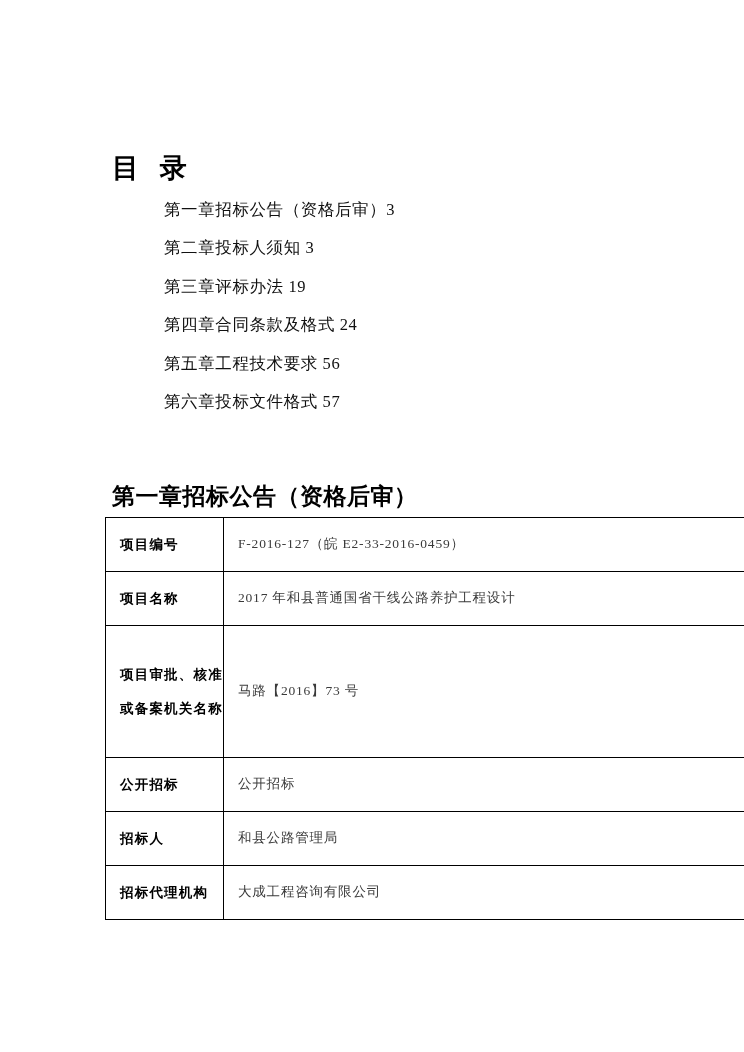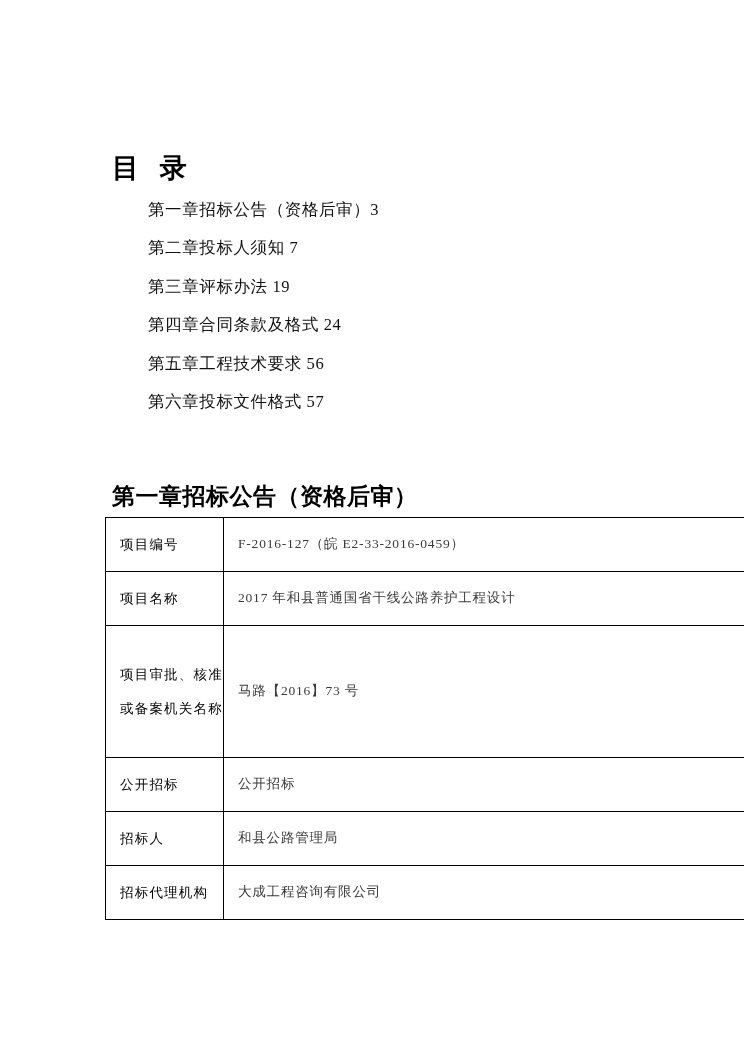--- a/index.html
+++ b/index.html
@@ -36,21 +36,21 @@
   .toc-title {
     font-size: 27px;
     font-weight: bold;
     letter-spacing: 7px;
     line-height: 1.25;
     margin: 0 0 16px 0;
     color: #000;
   }
 
   .toc-list {
-    margin: 0;
+    margin: 16px;
     padding: 0;
     list-style: none;
   }
 
   .toc-item {
     font-size: 16.5px;
     line-height: 1.0;
     padding-left: 36px;
     margin-bottom: 22px;
     letter-spacing: 0.6px;
@@ -86,21 +86,21 @@
 
   table.info-table td {
     border: 1px solid #000000;
     vertical-align: middle;
     padding: 0 0 0 14px;
   }
 
   td.cell-label {
     width: 103px;
     font-size: 13.5px;
-    font-weight: normal;
+    font-weight: bold;
     letter-spacing: 1.2px;
     color: #000;
     line-height: 2.45;
   }
 
   td.cell-value {
     width: 510px;
     font-size: 13.5px;
     font-weight: normal;
     letter-spacing: 0.8px;
@@ -117,21 +117,21 @@
 </style>
 </head>
 <body>
 
 <div class="page">
 
   <div class="toc-block">
     <div class="toc-title">目 录</div>
     <ul class="toc-list" id="toc-list">
         <li class="toc-item">第一章招标公告（资格后审）3</li>
-        <li class="toc-item">第二章投标人须知 7</li>
+        <li class="toc-item">第二章投标人须知 3</li>
         <li class="toc-item">第三章评标办法 19</li>
         <li class="toc-item">第四章合同条款及格式 24</li>
         <li class="toc-item">第五章工程技术要求 56</li>
         <li class="toc-item">第六章投标文件格式 57</li>
       </ul>
   </div>
 
   <div class="section-heading">第一章招标公告（资格后审）</div>
 
   <div class="info-table-wrap">

